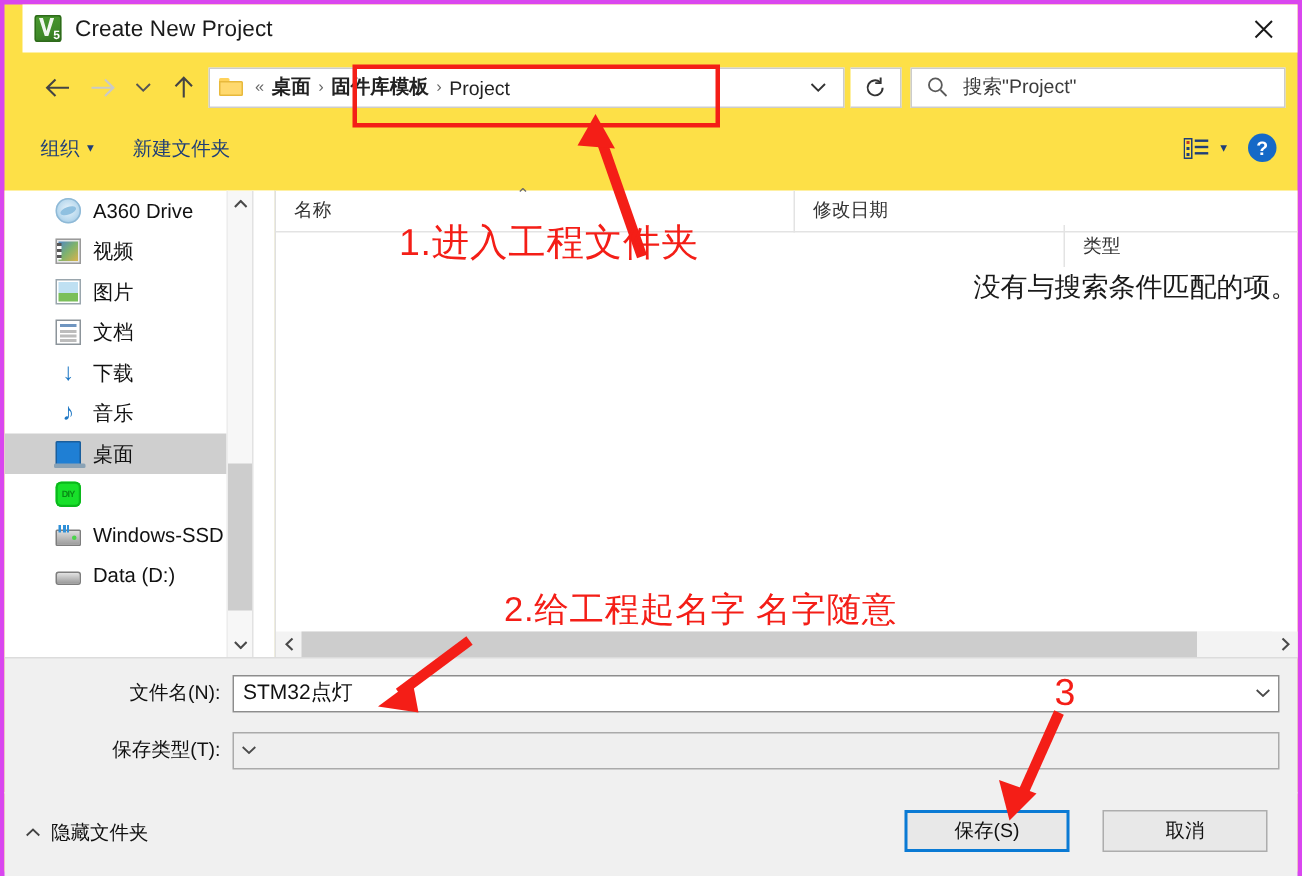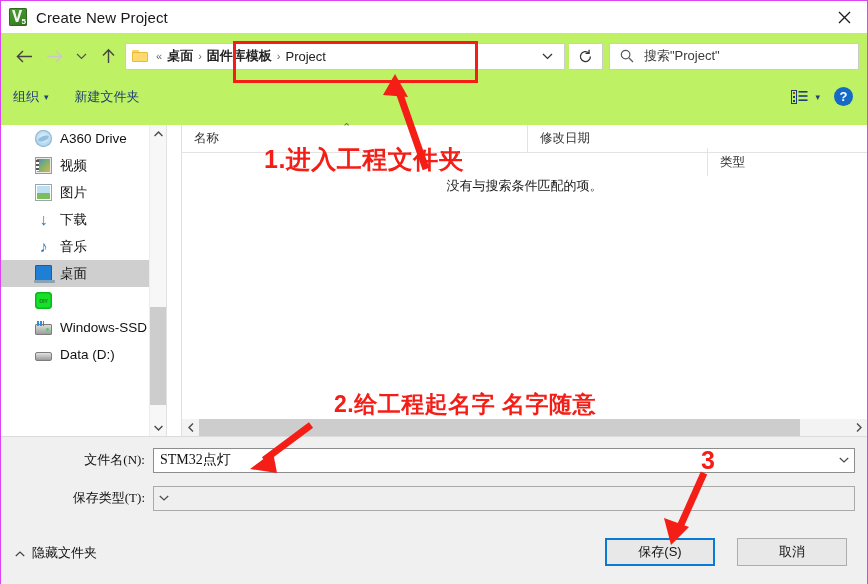--- a/index.html
+++ b/index.html
@@ -4,21 +4,21 @@
 <style>
   html,body{margin:0;padding:0;}
   body{
     width:868px;height:584px;
     background:#ffffff;
     font-family:"Liberation Sans","DejaVu Sans",sans-serif;
     font-size:13px;color:#000;
     overflow:hidden;position:relative;
     -webkit-font-smoothing:antialiased;
   }
-  .dialog{position:absolute;inset:0;background:#bef264;border:1px solid #d946ef;box-sizing:border-box;}
+  .dialog{position:absolute;inset:0;background:#fde047;border:3px solid #d946ef;box-sizing:border-box;padding-left:12px;}
 
   
   .titlebar{height:32px;display:flex;align-items:center;background:#fff;position:relative;}
   .app-icon{width:18px;height:18px;margin-left:8px;margin-right:9px;border-radius:2px;
     background:linear-gradient(160deg,#4a9b2f 0%,#3f8a28 60%,#2f6e1c 100%);
     position:relative;box-shadow:inset 0 0 0 1px #2e6a1b;flex:0 0 auto;}
   .app-icon:before{content:"";position:absolute;left:3px;top:2px;width:12px;height:14px;
     background:#fff;opacity:.92;
     clip-path:polygon(0 0,22% 0,42% 62%,62% 0,84% 0,52% 86%,32% 86%);}
   .app-icon:after{content:"5";position:absolute;right:1px;bottom:0px;font-size:8px;color:#fff;font-weight:bold;line-height:8px;}
@@ -105,48 +105,48 @@
 
   
   .filepane{flex:1 1 auto;position:relative;background:#fff;border-left:1px solid #e0e0e0;}
   .colhdr{height:28px;display:flex;align-items:center;border-bottom:1px solid #e3e3e3;box-sizing:border-box;}
   .col{font-size:12.5px;color:#333;padding-left:12px;box-sizing:border-box;height:28px;display:flex;align-items:center;position:relative;}
   .col + .col{border-left:1px solid #e3e3e3;}
   .col.c-name{width:345px;justify-content:flex-start;}
   .col.c-date{width:180px;}
   .col.c-type{width:140px;margin-top:47px;}
   .sortmark{position:absolute;left:160px;top:-4px;color:#6b6b6b;font-size:11px;}
-  .emptymsg{position:absolute;left:0;right:0;top:52px;text-align:center;font-size:13px;color:#1a1a1a;}
+  .emptymsg{position:absolute;left:0;right:0;top:52px;text-align:right;font-size:18px;color:#1a1a1a;}
   .hscroll{position:absolute;left:0;right:0;bottom:0;height:17px;background:#f3f3f3;display:flex;align-items:center;}
   .hscroll .harr{width:17px;height:17px;display:flex;align-items:center;justify-content:center;color:#5a5a5a;font-size:9px;}
   .hthumb{flex:1 1 auto;height:17px;background:#cdcdcd;margin:0;}
   .hs-pad{width:50px;height:17px;background:#f3f3f3;}
 
   
-  .formarea{position:absolute;left:0;right:0;top:435px;height:90px;background:#f0f0f0;border-top:1px solid #dcdcdc;font-family:Liberation Serif, serif;}
+  .formarea{position:absolute;left:0;right:0;top:435px;height:90px;background:#f0f0f0;border-top:1px solid #dcdcdc;}
   .frow{display:flex;align-items:center;height:26px;margin-top:10px;}
   .frow.second{margin-top:12px;}
   .flabel{width:152px;text-align:right;padding-right:8px;font-size:13px;color:#111;box-sizing:border-box;}
   .fctrl{flex:1 1 auto;margin-right:12px;height:25px;display:flex;align-items:center;box-sizing:border-box;}
   .fctrl.input{border:1px solid #8d8d8d;background:#fff;}
   .fctrl.select{border:1px solid #aaaaaa;background:#efefef;}
   .fval{padding-left:6px;font-size:14px;color:#111;flex:1 1 auto;}
   .fchev{width:20px;display:flex;align-items:center;justify-content:center;color:#4a4a4a;font-size:9px;}
 
   
   .footer{position:absolute;left:0;right:0;top:525px;height:58px;background:#f0f0f0;}
   .hidefolders{position:absolute;left:14px;top:18px;display:flex;align-items:center;gap:7px;font-size:13px;color:#111;}
   .hf-caret{font-size:10px;color:#444;}
   .btn{position:absolute;top:12px;height:28px;width:110px;font-size:13px;color:#111;
     display:flex;align-items:center;justify-content:center;background:#e8e8e8;border:1px solid #adadad;box-sizing:border-box;}
   .btn.primary{right:152px;border:2px solid #0a7ad4;background:#e8e8e8;}
   .btn.cancel{right:20px;}
 
   
-  .ann{position:absolute;color:#f41e17;font-weight:bold;pointer-events:none;}
+  .ann{position:absolute;color:#f41e17;font-weight:normal;pointer-events:none;}
   .ann-box{position:absolute;border:3px solid #f41e17;box-sizing:border-box;pointer-events:none;}
   .ann-t1{left:263px;top:142px;font-size:25px;letter-spacing:.5px;}
   .ann-t2{left:333px;top:388px;font-size:23px;letter-spacing:.5px;}
   .ann-t3{left:700px;top:445px;font-size:25px;}
   svg.ann-svg{position:absolute;left:0;top:0;width:868px;height:584px;pointer-events:none;}
 </style>
 </head>
 <body>
 
 <div class="dialog">
@@ -254,20 +254,24 @@
         </div>
         <div class="sb-item">
           <span class="sb-ico ico-video"></span>
           <span class="sb-label">视频</span>
         </div>
         <div class="sb-item">
           <span class="sb-ico ico-pic"></span>
           <span class="sb-label">图片</span>
         </div>
         <div class="sb-item">
+          <span class="sb-ico ico-doc"></span>
+          <span class="sb-label">文档</span>
+        </div>
+        <div class="sb-item">
           <span class="sb-ico ico-dl">↓</span>
           <span class="sb-label">下载</span>
         </div>
         <div class="sb-item">
           <span class="sb-ico ico-music">♪</span>
           <span class="sb-label">音乐</span>
         </div>
         <div class="sb-item selected">
           <span class="sb-ico ico-desk"></span>
           <span class="sb-label">桌面</span>

